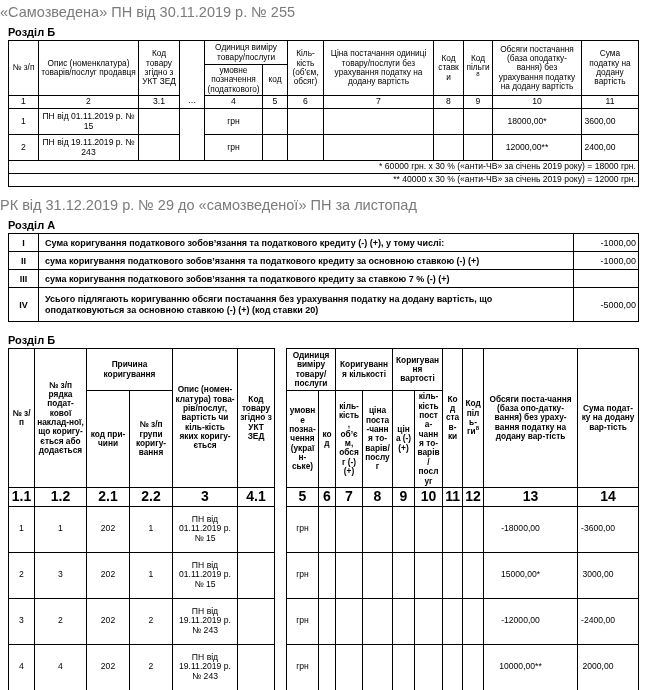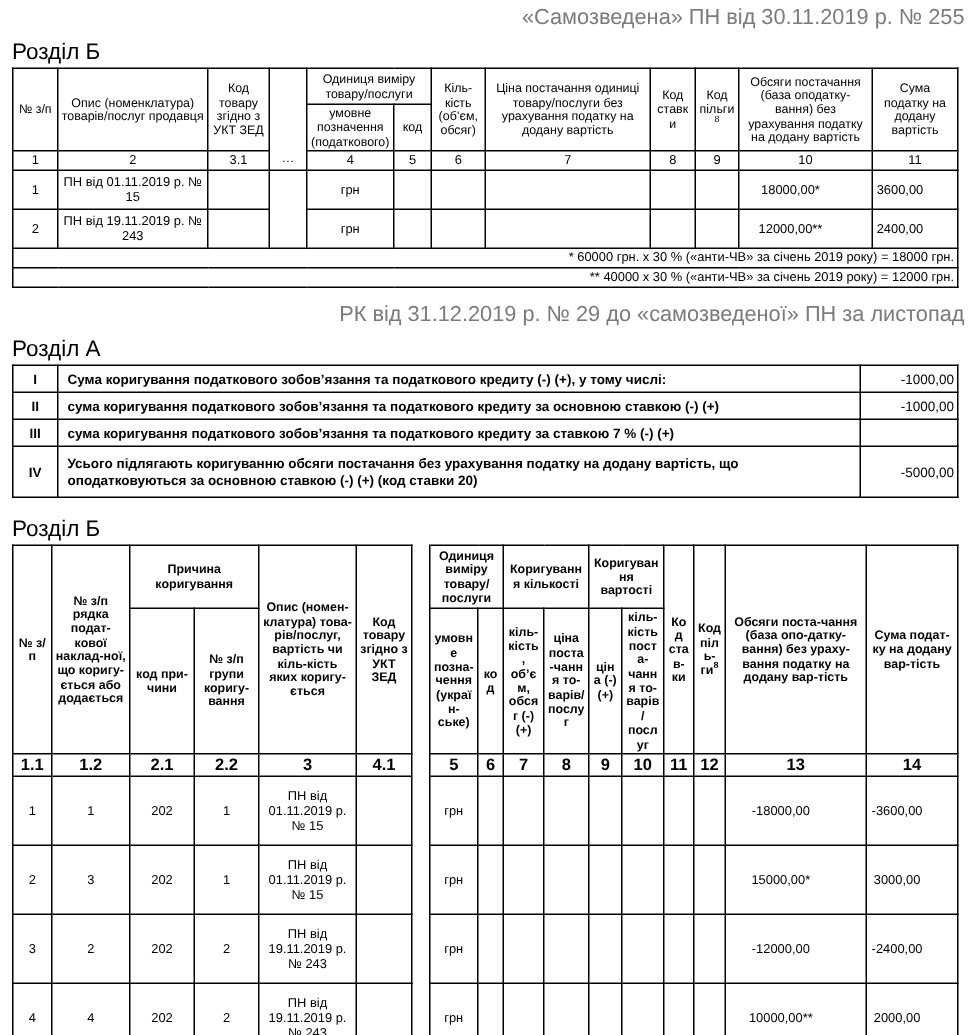--- a/index.html
+++ b/index.html
@@ -4,31 +4,31 @@
 <style>
   * { box-sizing: border-box; }
   html, body {
     margin: 0; padding: 0;
     width: 650px; height: 690px;
     background: #ffffff;
     font-family: "Liberation Sans", sans-serif;
     overflow: hidden;
   }
   .doc-title {
-    text-align: right;
+    text-align: left;
     color: #7b7b7b;
     font-size: 14.5px;
     padding-right: 7px;
     white-space: nowrap;
   }
   .t1-title { padding-top: 4px; }
   .t2-title { margin-top: 10px; }
   .section-label {
-    font-weight: normal;
-    font-size: 15px;
+    font-weight: bold;
+    font-size: 11px;
     color: #000;
     margin: 6px 0 2px 8px;
   }
   table {
     border-collapse: collapse;
     table-layout: fixed;
     margin-left: 8px;
     width: 630px;
   }
   td {
@@ -58,21 +58,21 @@
   .tbl-a .rnum { font-weight: bold; }
   .tbl-a .rtext { text-align: left; font-weight: bold; padding-left: 6px; padding-right: 0; }
   .tbl-a .rval { text-align: right; }
   .tbl-a .r-s td { height: 18px; }
   .tbl-a .r-l td { height: 34px; }
   
   .tbl-b2 { margin-top: 2px; }
   .tbl-b2 .h td, .tbl-b2 .h2 td, .tbl-b2 .nums td { font-weight: bold; }
   .tbl-b2 .h td  { height: 42px; }
   .tbl-b2 .h2 td { height: 72px; }
-  .tbl-b2 .nums td { height: 14px; font-size: 11px; }
+  .tbl-b2 .nums td { height: 14px; font-size: 14px; }
   .tbl-b2 .data td { height: 46px; font-size: 8.6px; }
   .tbl-b2 .fn td {
     height: 13px; text-align: left; font-size: 8.6px;
     padding-left: 4px;
   }
   .gap { border-top: none !important; border-bottom: none !important; }
   sup { font-size: 6px; line-height: 0; }
 </style>
 </head>
 <body>

